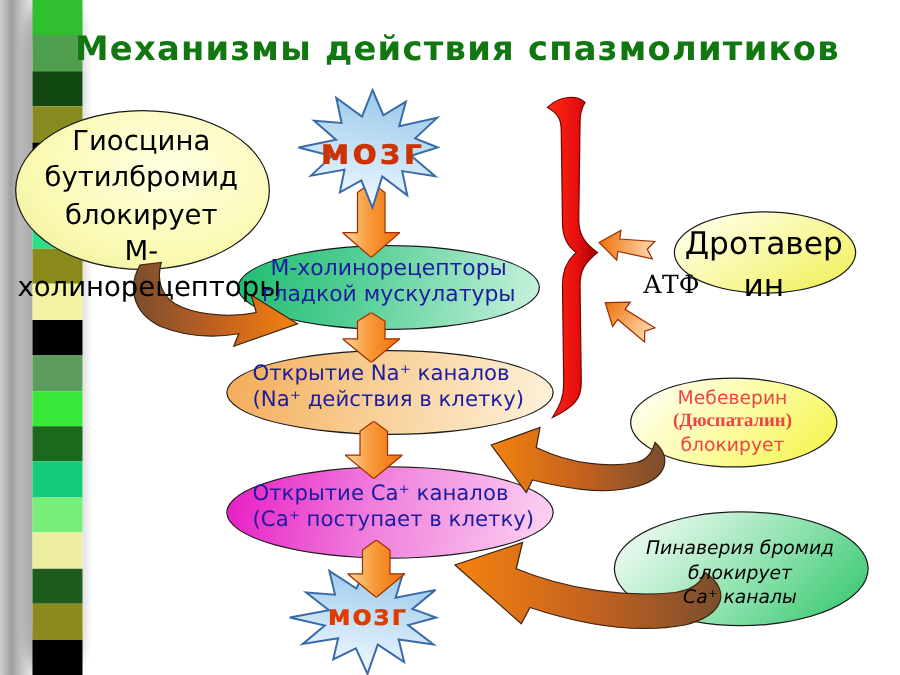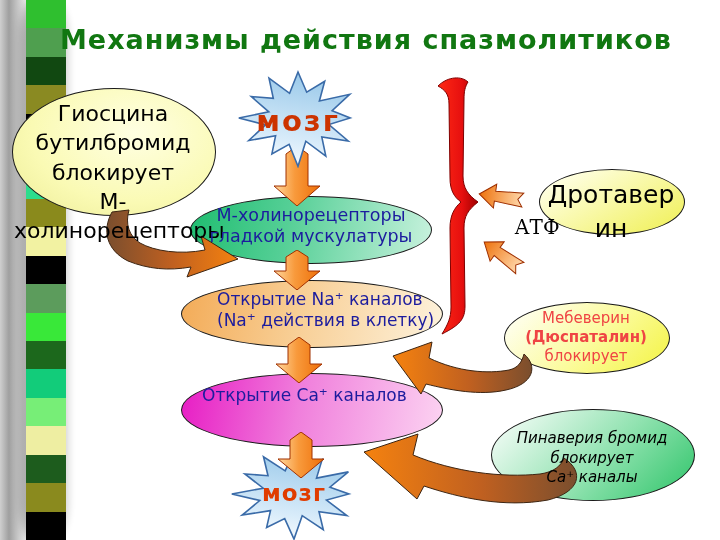--- a/index.html
+++ b/index.html
@@ -27,30 +27,30 @@
   .el-drotaverine{left:539px;top:169px;width:144px;height:64px;
     background:linear-gradient(150deg,#ffffe8 10%,#f2f26a 85%);}
   .el-mebeverine{left:504px;top:302px;width:164px;height:70px;
     background:linear-gradient(135deg,#ffffff 0%,#fbfb9a 55%,#f3f340 100%);}
   .el-pinaverium{left:491px;top:409px;width:202px;height:90px;
     background:linear-gradient(135deg,#ffffff 0%,#8fe2af 55%,#2dc468 100%);}
   
   .txt{line-height:1.22;}
   #t-hyoscine{left:14px;top:99px;width:198px;font-size:22px;line-height:1.33;text-align:center;color:#000;}
   #t-receptors{left:196px;top:205px;width:230px;font-size:17.5px;text-align:center;}
-  #t-na{left:202px;top:289px;width:244px;font-size:17px;text-align:left;margin-left:15px;}
+  #t-na{left:202px;top:289px;width:244px;font-size:17px;text-align:left;}
   #t-ca{left:202px;top:385px;width:244px;font-size:17px;text-align:left;}
   #t-drotaverine{left:539px;top:178px;width:144px;font-size:25px;line-height:1.35;text-align:center;color:#000;}
   #t-mebeverine{left:503px;top:309px;width:166px;font-size:15px;line-height:1.25;text-align:center;color:#ef4444;}
   #t-pinaverium{left:491px;top:429px;width:202px;font-size:15px;line-height:1.3;text-align:center;color:#000;font-style:italic;}
   #t-brain{left:250px;top:104px;width:96px;font-size:29px;font-weight:bold;letter-spacing:2px;text-align:center;}
   #t-spasm{left:238px;top:479px;width:112px;font-size:23px;font-weight:bold;letter-spacing:1px;text-align:center;}
   #t-atf{left:482px;top:215px;width:52px;font-size:20px;text-align:center;
          font-family:"DejaVu Serif","Liberation Serif",serif;margin-left:29px;}
-  .bold{font-weight:bold;}
+  .bold{font-weight:bold;font-family:Liberation Serif, serif;}
   svg{display:block;}
 </style>
 </head>
 <body>
 
 <div id="slide">
 
   <svg width="0" height="0" class="abs" aria-hidden="true">
     <defs>
       <linearGradient id="agrad" x1="0" y1="0" x2="1" y2="0">
@@ -179,20 +179,21 @@
   <div class="abs txt" id="t-receptors" style="color: rgb(28, 28, 158);">
     <div>М-холинорецепторы</div>
     <div>гладкой мускулатуры</div>
   </div>
   <div class="abs txt" id="t-na" style="color: rgb(28, 28, 158);">
     <div>Открытие Na⁺ каналов</div>
     <div>(Na⁺ действия в клетку)</div>
   </div>
   <div class="abs txt" id="t-ca" style="color: rgb(28, 28, 158);">
     <div>Открытие Ca⁺ каналов</div>
+    <div>(Ca⁺ поступает в клетку)</div>
   </div>
   <div class="abs txt" id="t-drotaverine">
     <div>Дротавер</div>
     <div>ин</div>
   </div>
   <div class="abs txt" id="t-mebeverine">
     <div>Мебеверин</div>
     <div class="bold">(Дюспаталин)</div>
     <div>блокирует</div>
   </div>

